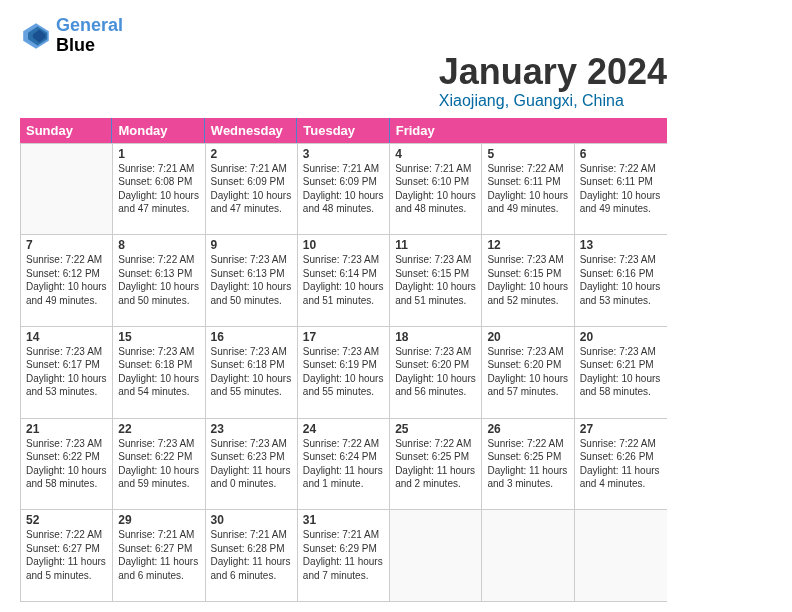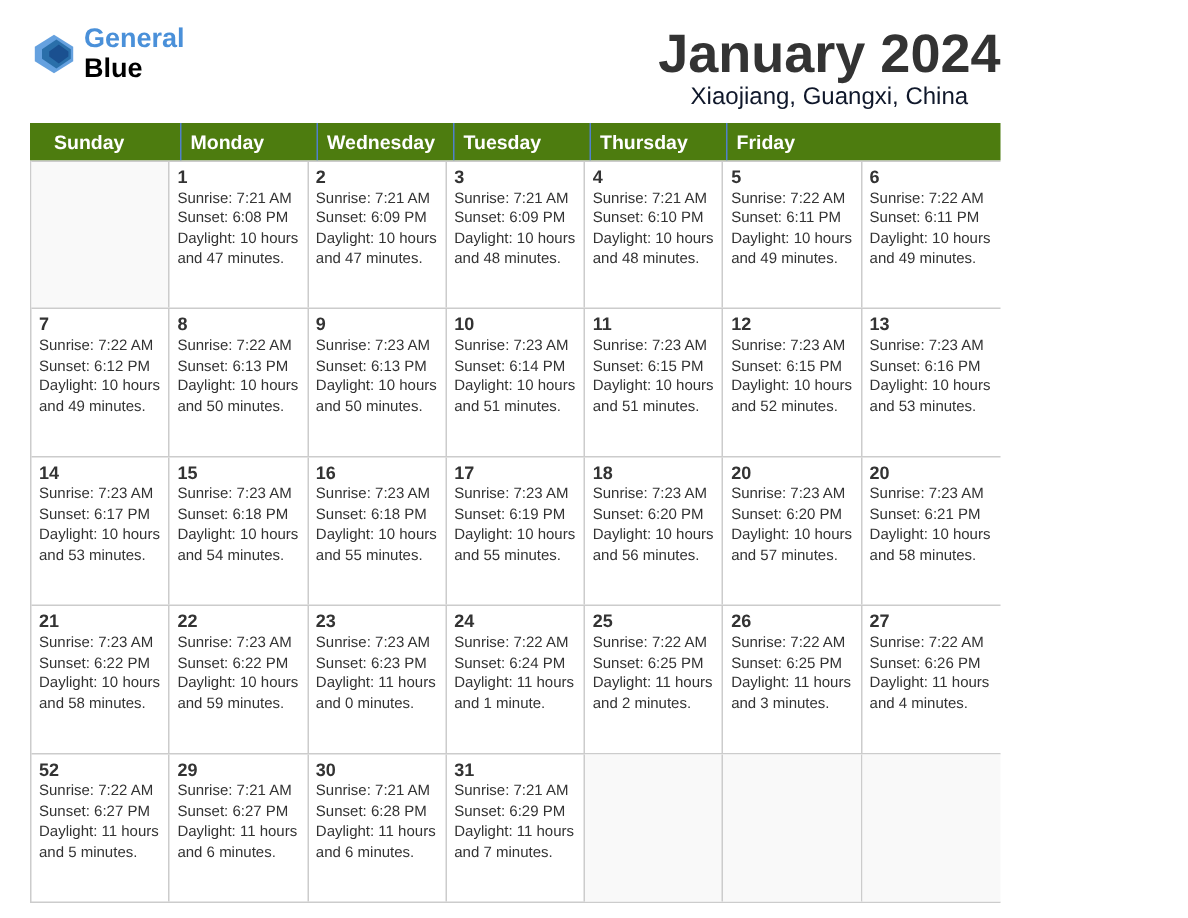--- a/index.html
+++ b/index.html
@@ -35,42 +35,42 @@
       line-height: 1.1;
     }
     .logo-text span {
       color: #4a90d9;
     }
     .logo-icon {
       width: 32px;
       height: 32px;
     }
     .title-block {
-      text-align: center;
+      text-align: left;
+      margin-top: 36px;
     }
     .calendar-title {
       font-size: 36px;
       font-weight: bold;
       color: #333;
       line-height: 1.1;
     }
     .calendar-subtitle {
       font-size: 16px;
-      color: #0f172a;
+      color: #0369a1;
     }
     .calendar {
       flex: 1;
       display: flex;
       flex-direction: column;
     }
     .cal-header-row {
       display: grid;
       grid-template-columns: repeat(7, 1fr);
-      background: #4d7c0f;
-      padding-left: 10px;
+      background: #ec4899;
     }
     .cal-header-cell {
       color: #fff;
       font-weight: bold;
       font-size: 13px;
       padding: 5px 6px;
       text-align: left;
       border-right: 1px solid #5080cc;
     }
     .cal-header-cell:last-child { border-right: none; }
@@ -131,21 +131,20 @@
       <div class="calendar-subtitle">Xiaojiang, Guangxi, China</div>
     </div>
   </div>
 
   <div class="calendar">
     <div class="cal-header-row">
     <div class="cal-header-cell">Sunday</div>
         <div class="cal-header-cell">Monday</div>
         <div class="cal-header-cell">Wednesday</div>
         <div class="cal-header-cell">Tuesday</div>
-        <div class="cal-header-cell">Thursday</div>
         <div class="cal-header-cell">Friday</div>
       </div>
     <div class="cal-body">
     <div class="cal-row">
           <div class="cal-cell empty"></div>
           <div class="cal-cell">
             <span class="day-num">1</span>
             <div class="day-info" style="white-space: pre-line;">Sunrise: 7:21 AM
 Sunset: 6:08 PM
 Daylight: 10 hours

